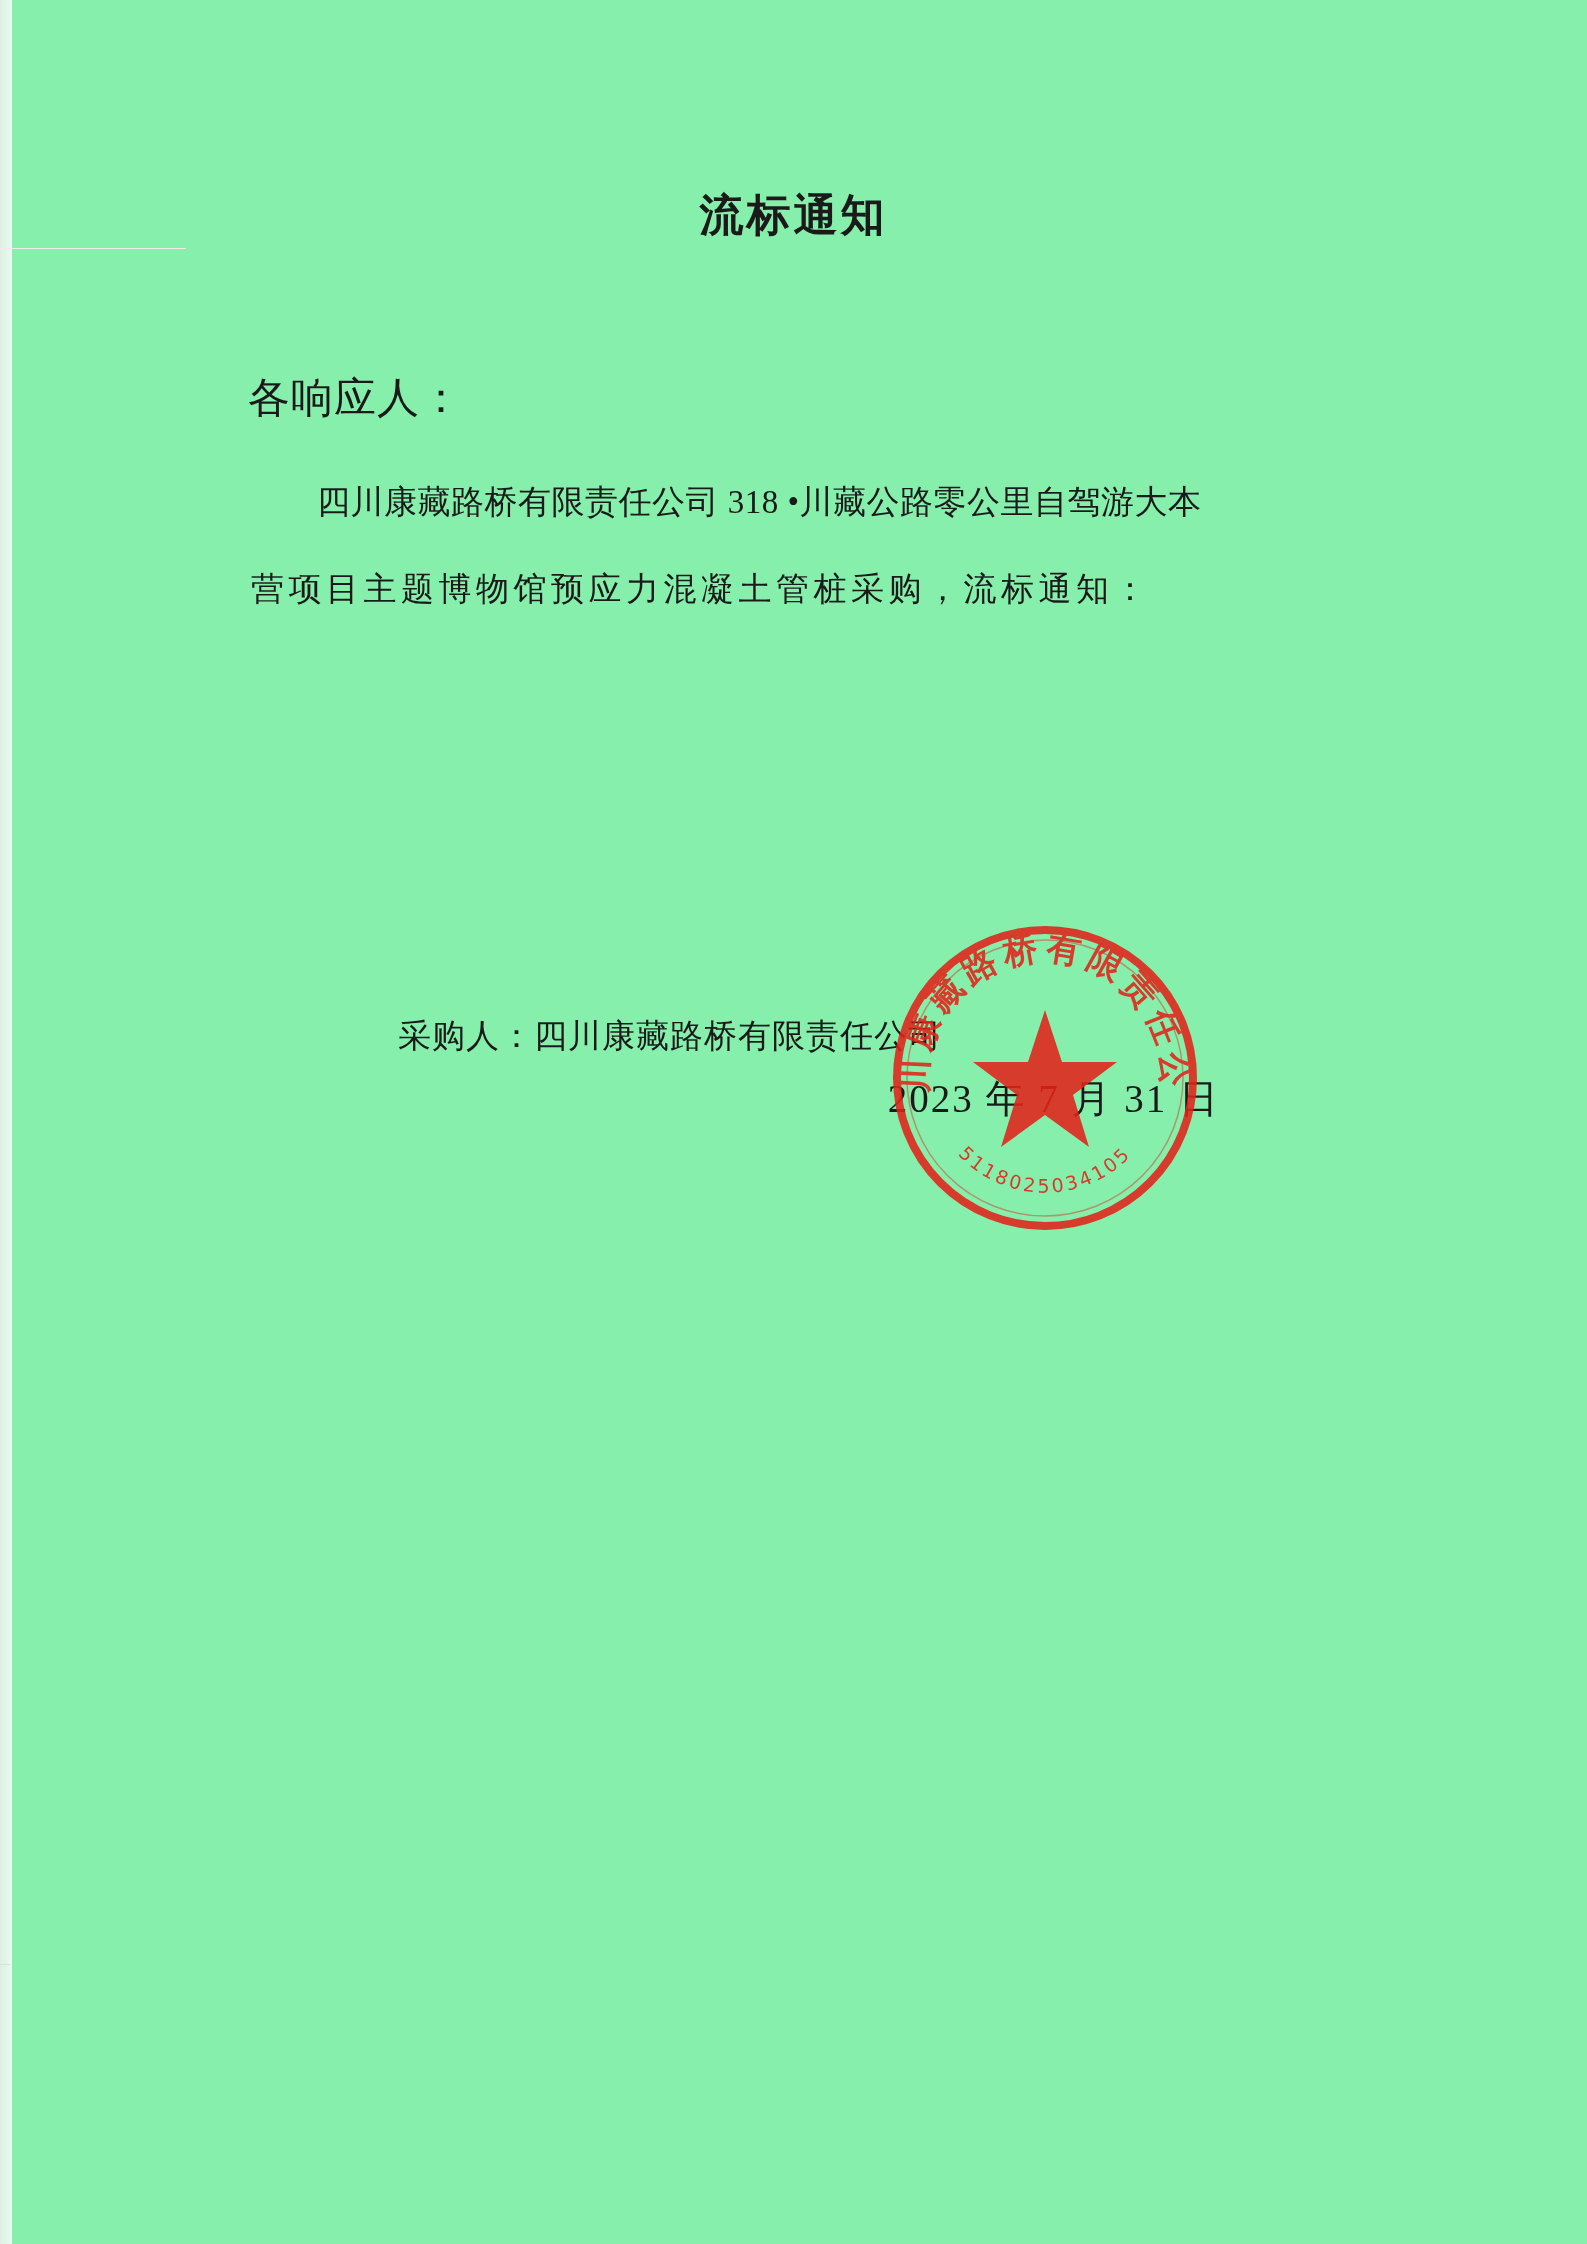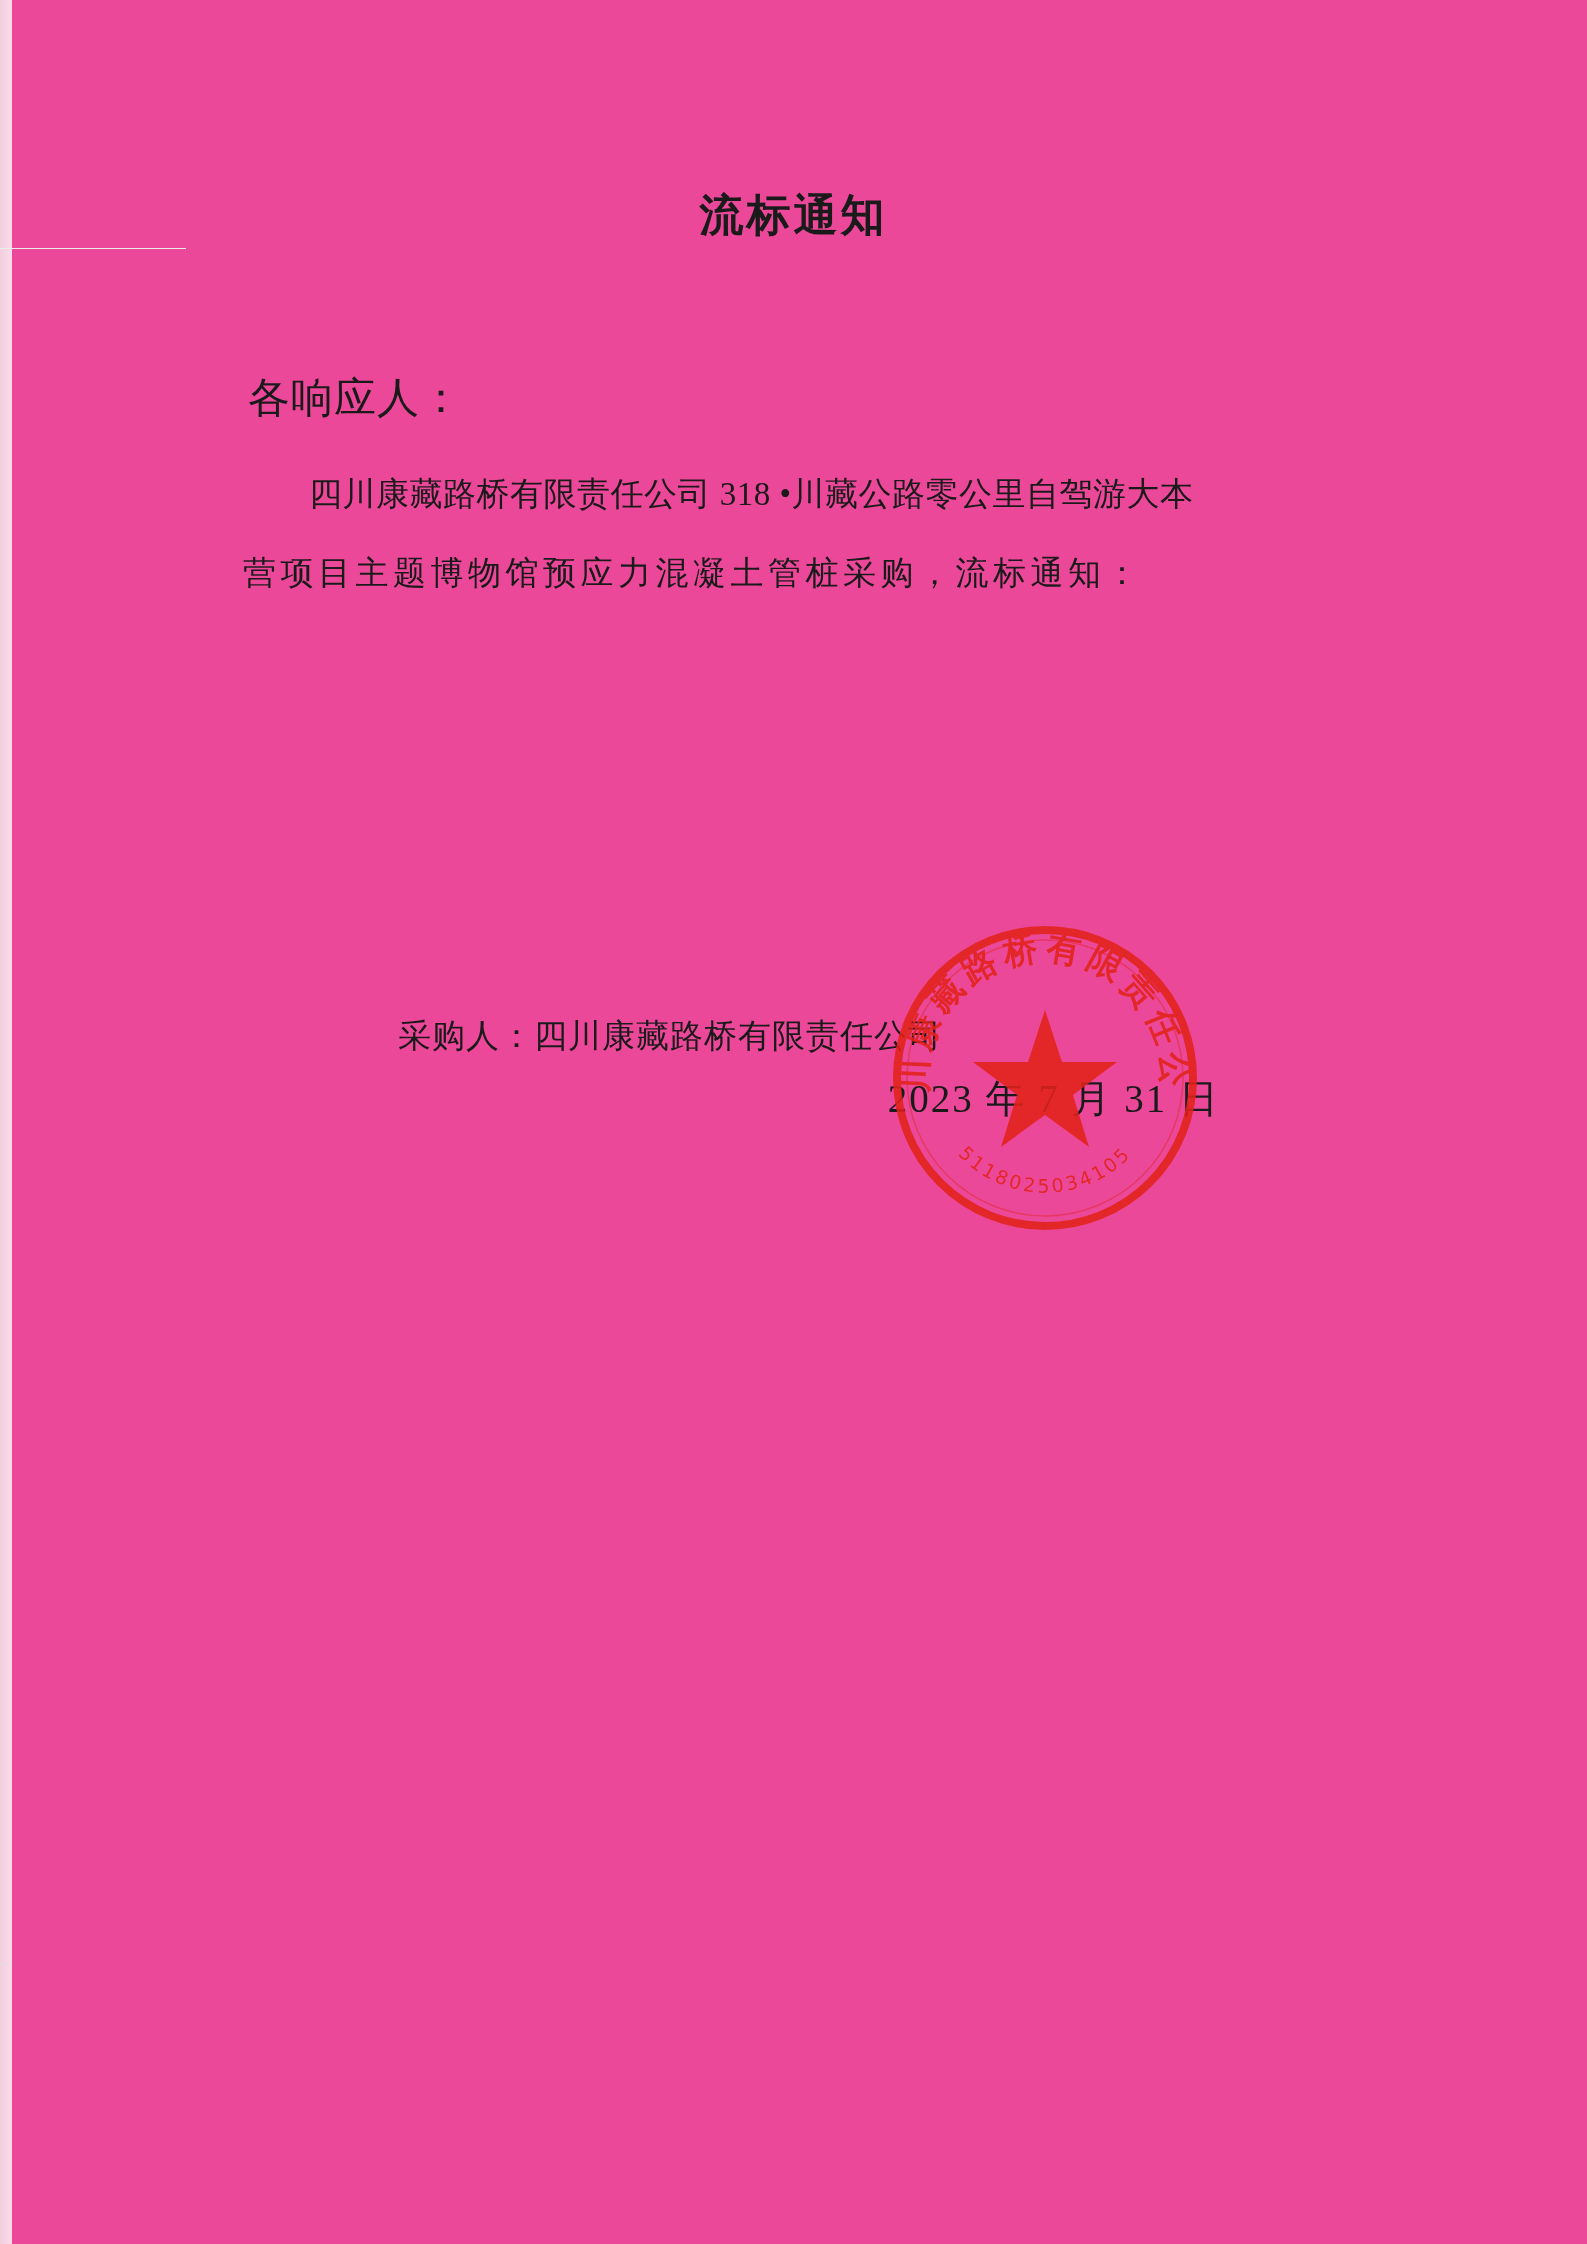--- a/index.html
+++ b/index.html
@@ -11,21 +11,21 @@
     width: 1587px;
     height: 2244px;
     font-family: "Liberation Serif", serif;
     color: #1a1a1a;
     position: relative;
     overflow: hidden;
   }
   .page {
     position: absolute;
     inset: 0;
-    background: #ec4899;
+    background: #86efac;
   }
   
   .scan-edge-left {
     position: absolute;
     left: 0; top: 0;
     width: 12px; height: 2244px;
     background: linear-gradient(to right, #f2f0ee, #ffffff);
     opacity: 0.8;
   }
   .scan-line-top {
@@ -64,21 +64,21 @@
   .body-block {
     position: absolute;
     left: 243px;
     top: 455px;
     width: 1110px;
     font-size: 33px;
     line-height: 79px;
     letter-spacing: 0.5px;
   }
   .body-block p {
-    margin: 0;
+    margin: 8px;
   }
   .indent {
     text-indent: 66px;
   }
   .justify-tight {
     text-align: justify;
     text-justify: inter-ideograph;
   }
   .spread {
     letter-spacing: 4.5px;

